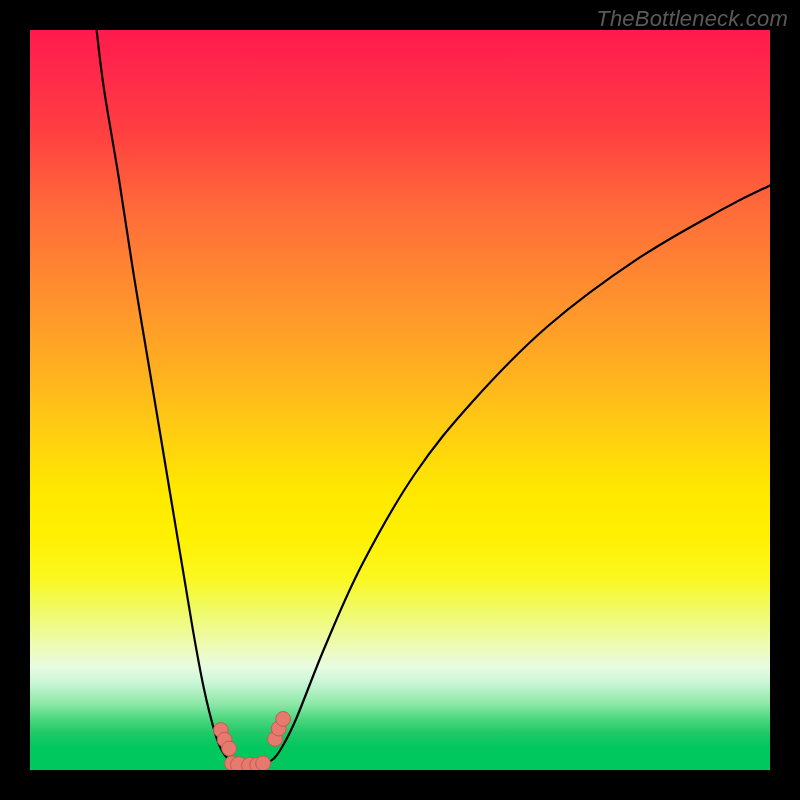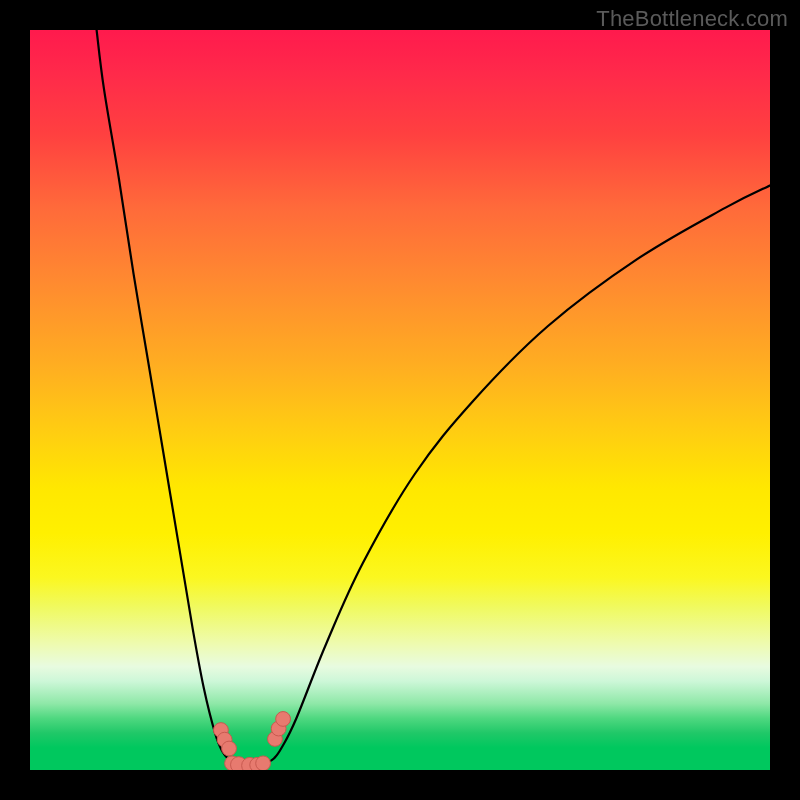--- a/index.html
+++ b/index.html
@@ -45,20 +45,21 @@
   }
   .watermark {
     position: absolute;
     top: 6px;
     right: 12px;
     color: #5a5a5a;
     font-size: 22px;
     font-weight: 500;
     letter-spacing: 0.2px;
     user-select: none;
+    font-style: italic;
   }
   svg.curve {
     position: absolute;
     left: 0; top: 0;
     width: 100%; height: 100%;
   }
   .marker {
     fill: #e77a6f;
     stroke: #c85a50;
     stroke-width: 1;

